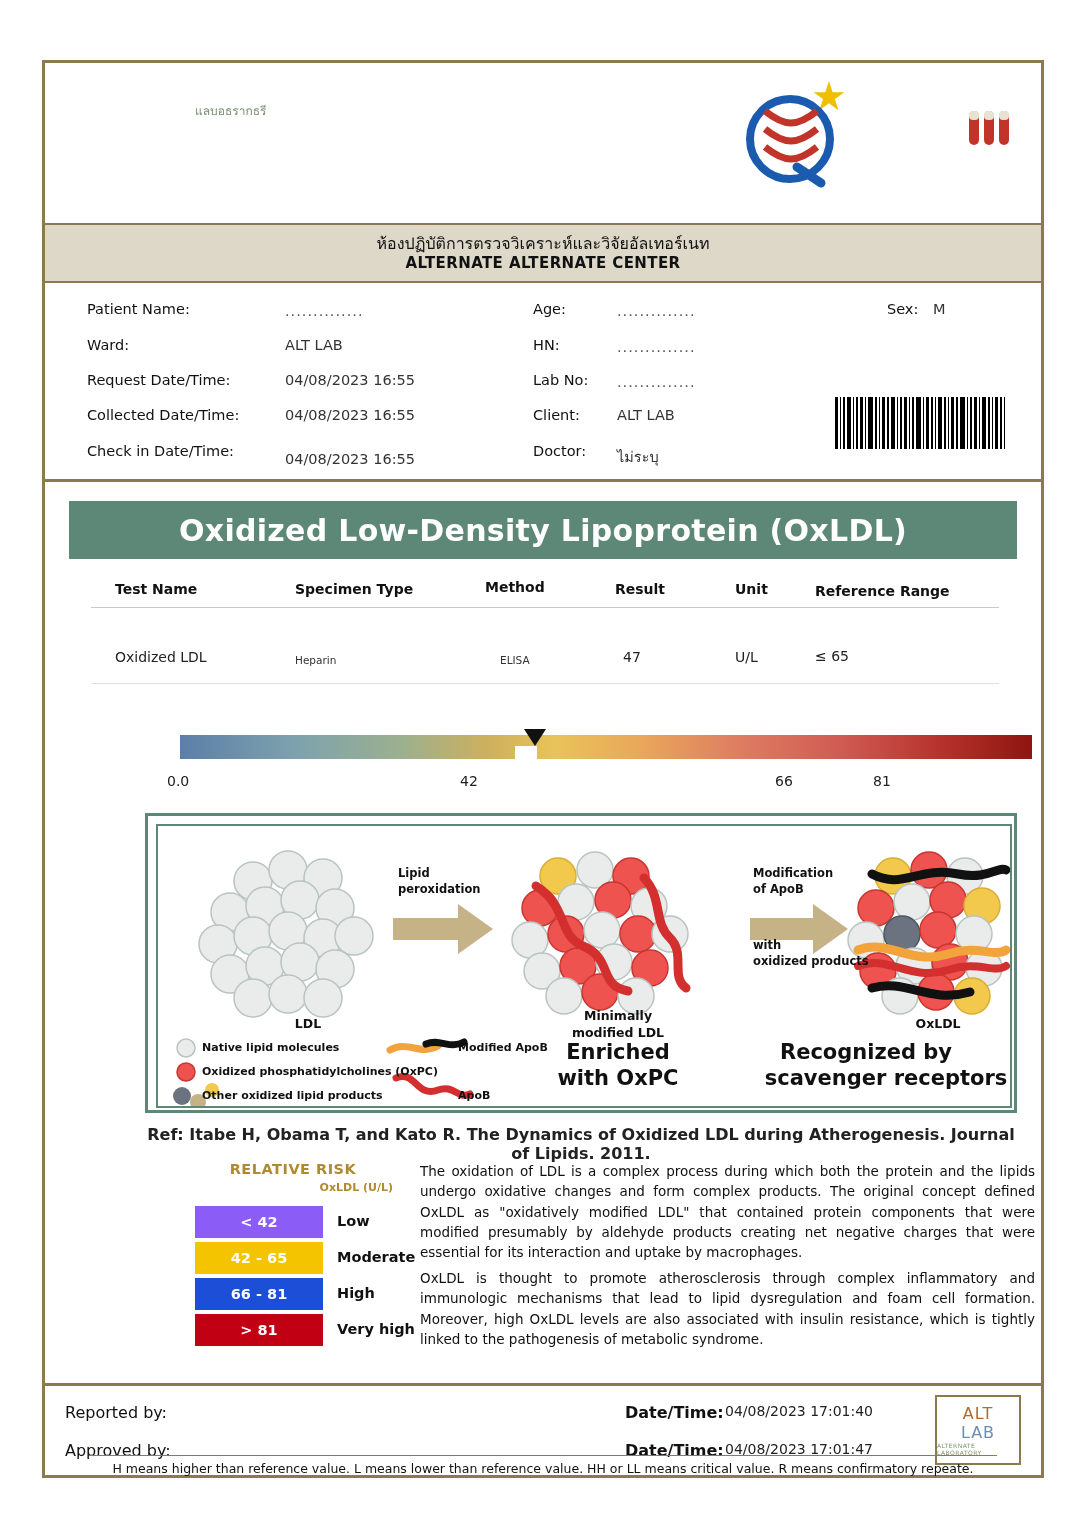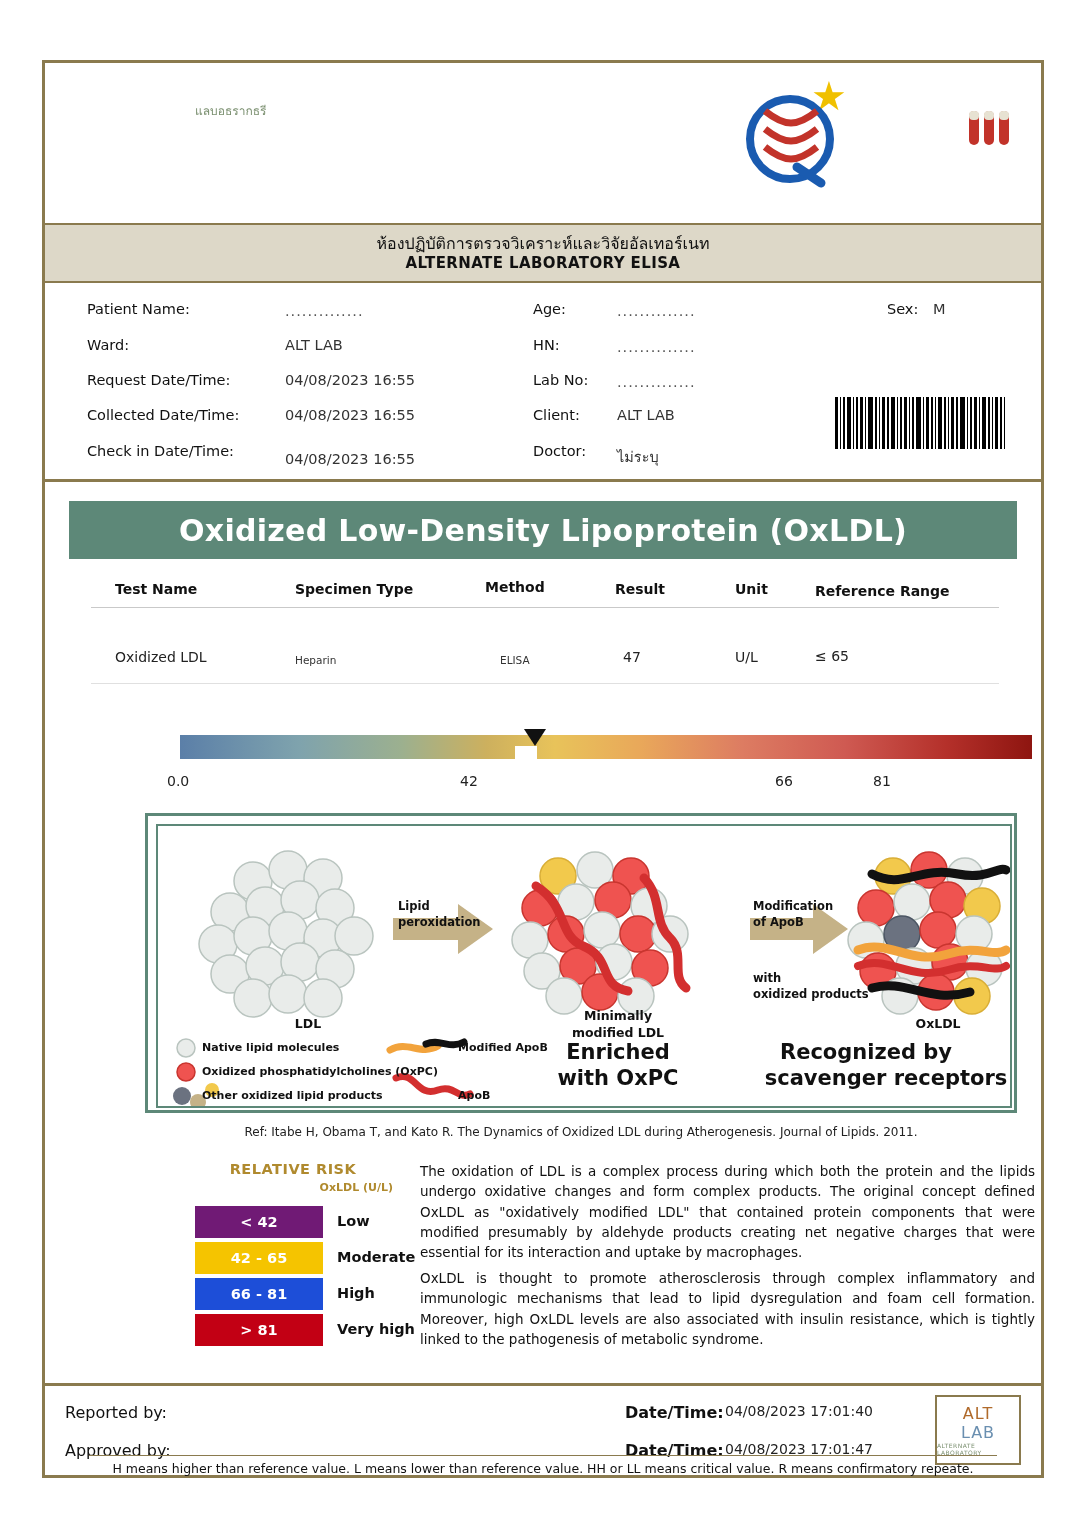--- a/index.html
+++ b/index.html
@@ -82,22 +82,22 @@
 
   
   .diagram{
     position:absolute;left:100px;top:750px;width:872px;height:300px;
     border:3px solid #5d8878;background:#fff;padding:5px;box-sizing:border-box;
   }
   .diagram-inner{position:absolute;left:8px;top:8px;width:856px;height:284px;border:2px solid #5d8878;box-sizing:border-box;background:#fff;}
   .dg-label{position:absolute;font-size:12.5px;font-weight:bold;color:#111;text-align:center;}
   .dg-big{position:absolute;font-size:21px;font-weight:bold;color:#111;text-align:center;line-height:1.18;}
   .legend-row{position:absolute;font-size:11px;color:#111;font-weight:bold;}
-  .arrow-lbl{position:absolute;font-size:11.5px;font-weight:bold;color:#111;line-height:1.25;margin-top:33px;}
-  .refline{position:absolute;left:100px;top:1062px;width:872px;text-align:center;font-size:12px;color:#222;font-weight:normal;}
+  .arrow-lbl{position:absolute;font-size:11.5px;font-weight:bold;color:#111;line-height:1.25;}
+  .refline{position:absolute;left:100px;top:1062px;width:872px;text-align:center;font-size:16px;color:#222;font-weight:bold;}
 
   
   .risk-title{position:absolute;left:148px;top:1098px;width:200px;text-align:center;font-size:14.5px;font-weight:bold;color:#b08a2e;letter-spacing:.5px;}
   .risk-sub{position:absolute;left:148px;top:1118px;width:200px;text-align:right;font-size:11px;font-weight:bold;color:#b08a2e;}
   .risk-box{position:absolute;left:150px;width:128px;height:32px;display:flex;align-items:center;justify-content:center;color:#fff;font-size:14.5px;font-weight:bold;}
   .risk-name{position:absolute;left:292px;font-size:14.5px;font-weight:bold;color:#111;}
 
   .body-txt{position:absolute;left:375px;width:615px;font-size:13.5px;color:#111;line-height:1.5;text-align:justify;}
 
   
@@ -136,21 +136,21 @@
       <rect x="19" y="2" width="10" height="34" rx="5" fill="#c2332a"></rect>
       <rect x="34" y="2" width="10" height="34" rx="5" fill="#c2332a"></rect>
       <rect x="4" y="2" width="10" height="9" rx="4" fill="#e7e2d2"></rect>
       <rect x="19" y="2" width="10" height="9" rx="4" fill="#e7e2d2"></rect>
       <rect x="34" y="2" width="10" height="9" rx="4" fill="#e7e2d2"></rect>
     </svg>
   </div>
 
   <div class="banner">
     <div class="t1">ห้องปฏิบัติการตรวจวิเคราะห์และวิจัยอัลเทอร์เนท</div>
-    <div class="t2">ALTERNATE LABORATORY ELISA</div>
+    <div class="t2">ALTERNATE ALTERNATE CENTER</div>
   </div>
 
   <div class="patient">
     <div class="lbl" style="left:42px;top:22px">Patient Name:</div>
     <div class="val dots" style="left:240px;top:24px">..............</div>
     <div class="lbl" style="left:42px;top:58px">Ward:</div>
     <div class="val" style="left:240px;top:58px">ALT LAB</div>
     <div class="lbl" style="left:42px;top:93px">Request Date/Time:</div>
     <div class="val" style="left:240px;top:93px">04/08/2023 16:55</div>
     <div class="lbl" style="left:42px;top:128px">Collected Date/Time:</div>
@@ -324,21 +324,21 @@
       <div class="legend-row" style="left:300px;top:263px">ApoB</div>
     </div>
   </div>
 
   <div class="refline">Ref: Itabe H, Obama T, and Kato R. The Dynamics of Oxidized LDL during Atherogenesis. Journal of Lipids. 2011.</div>
 
   <div>
     <div class="risk-title">RELATIVE RISK</div>
     <div class="risk-sub">OxLDL (U/L)</div>
 
-    <div class="risk-box" style="top:1143px;background:#701a75">&lt; 42</div>
+    <div class="risk-box" style="top:1143px;background:#8b5cf6">&lt; 42</div>
     <div class="risk-name" style="top:1150px">Low</div>
 
     <div class="risk-box" style="top:1179px;background:#f5c400">42 - 65</div>
     <div class="risk-name" style="top:1186px">Moderate</div>
 
     <div class="risk-box" style="top:1215px;background:#1d4ed8">66 - 81</div>
     <div class="risk-name" style="top:1222px">High</div>
 
     <div class="risk-box" style="top:1251px;background:#c20014">&gt; 81</div>
     <div class="risk-name" style="top:1258px">Very high</div>

